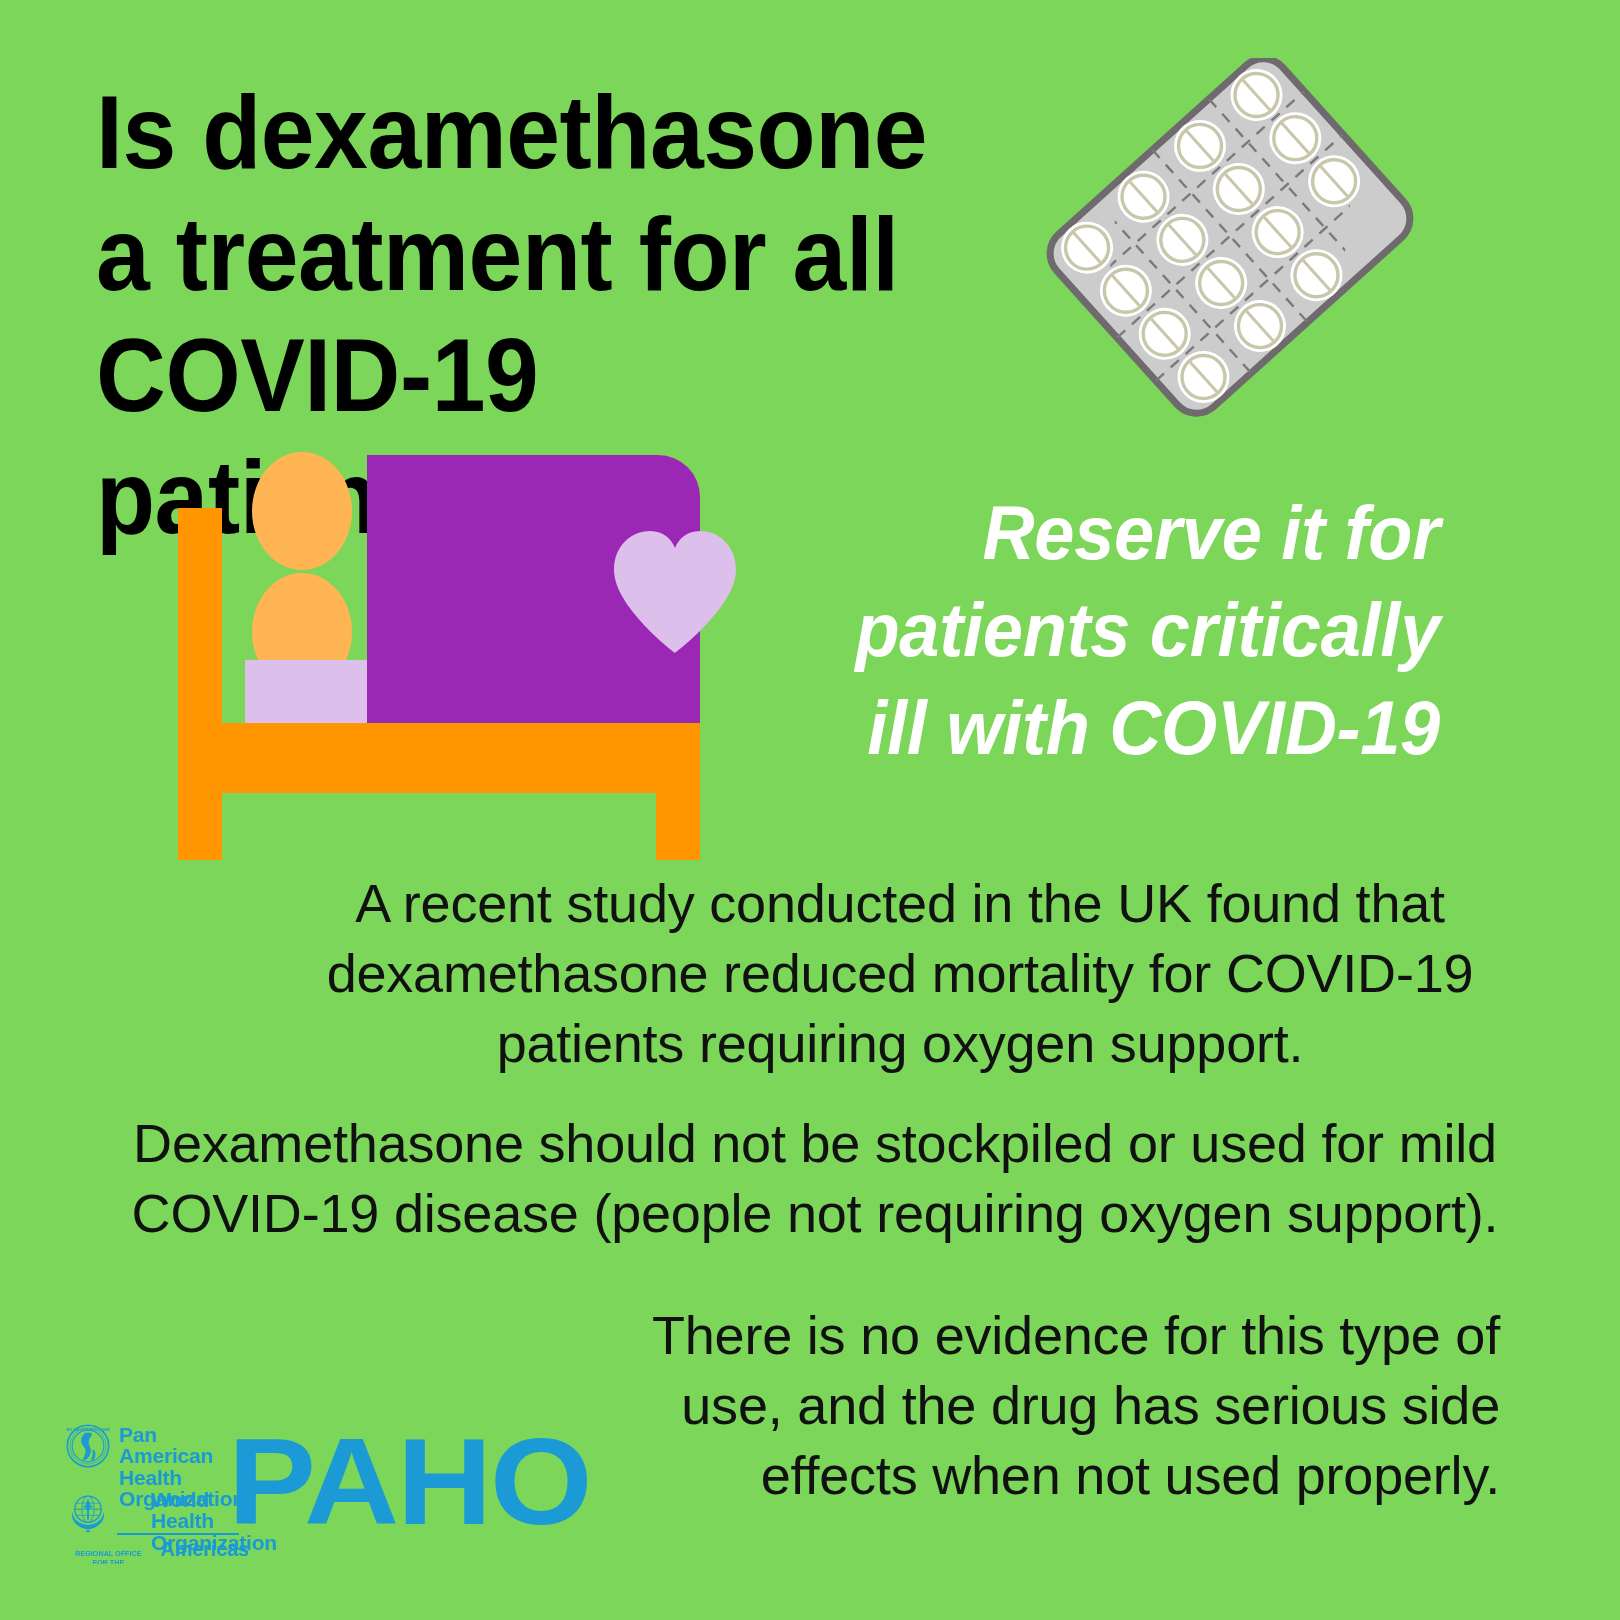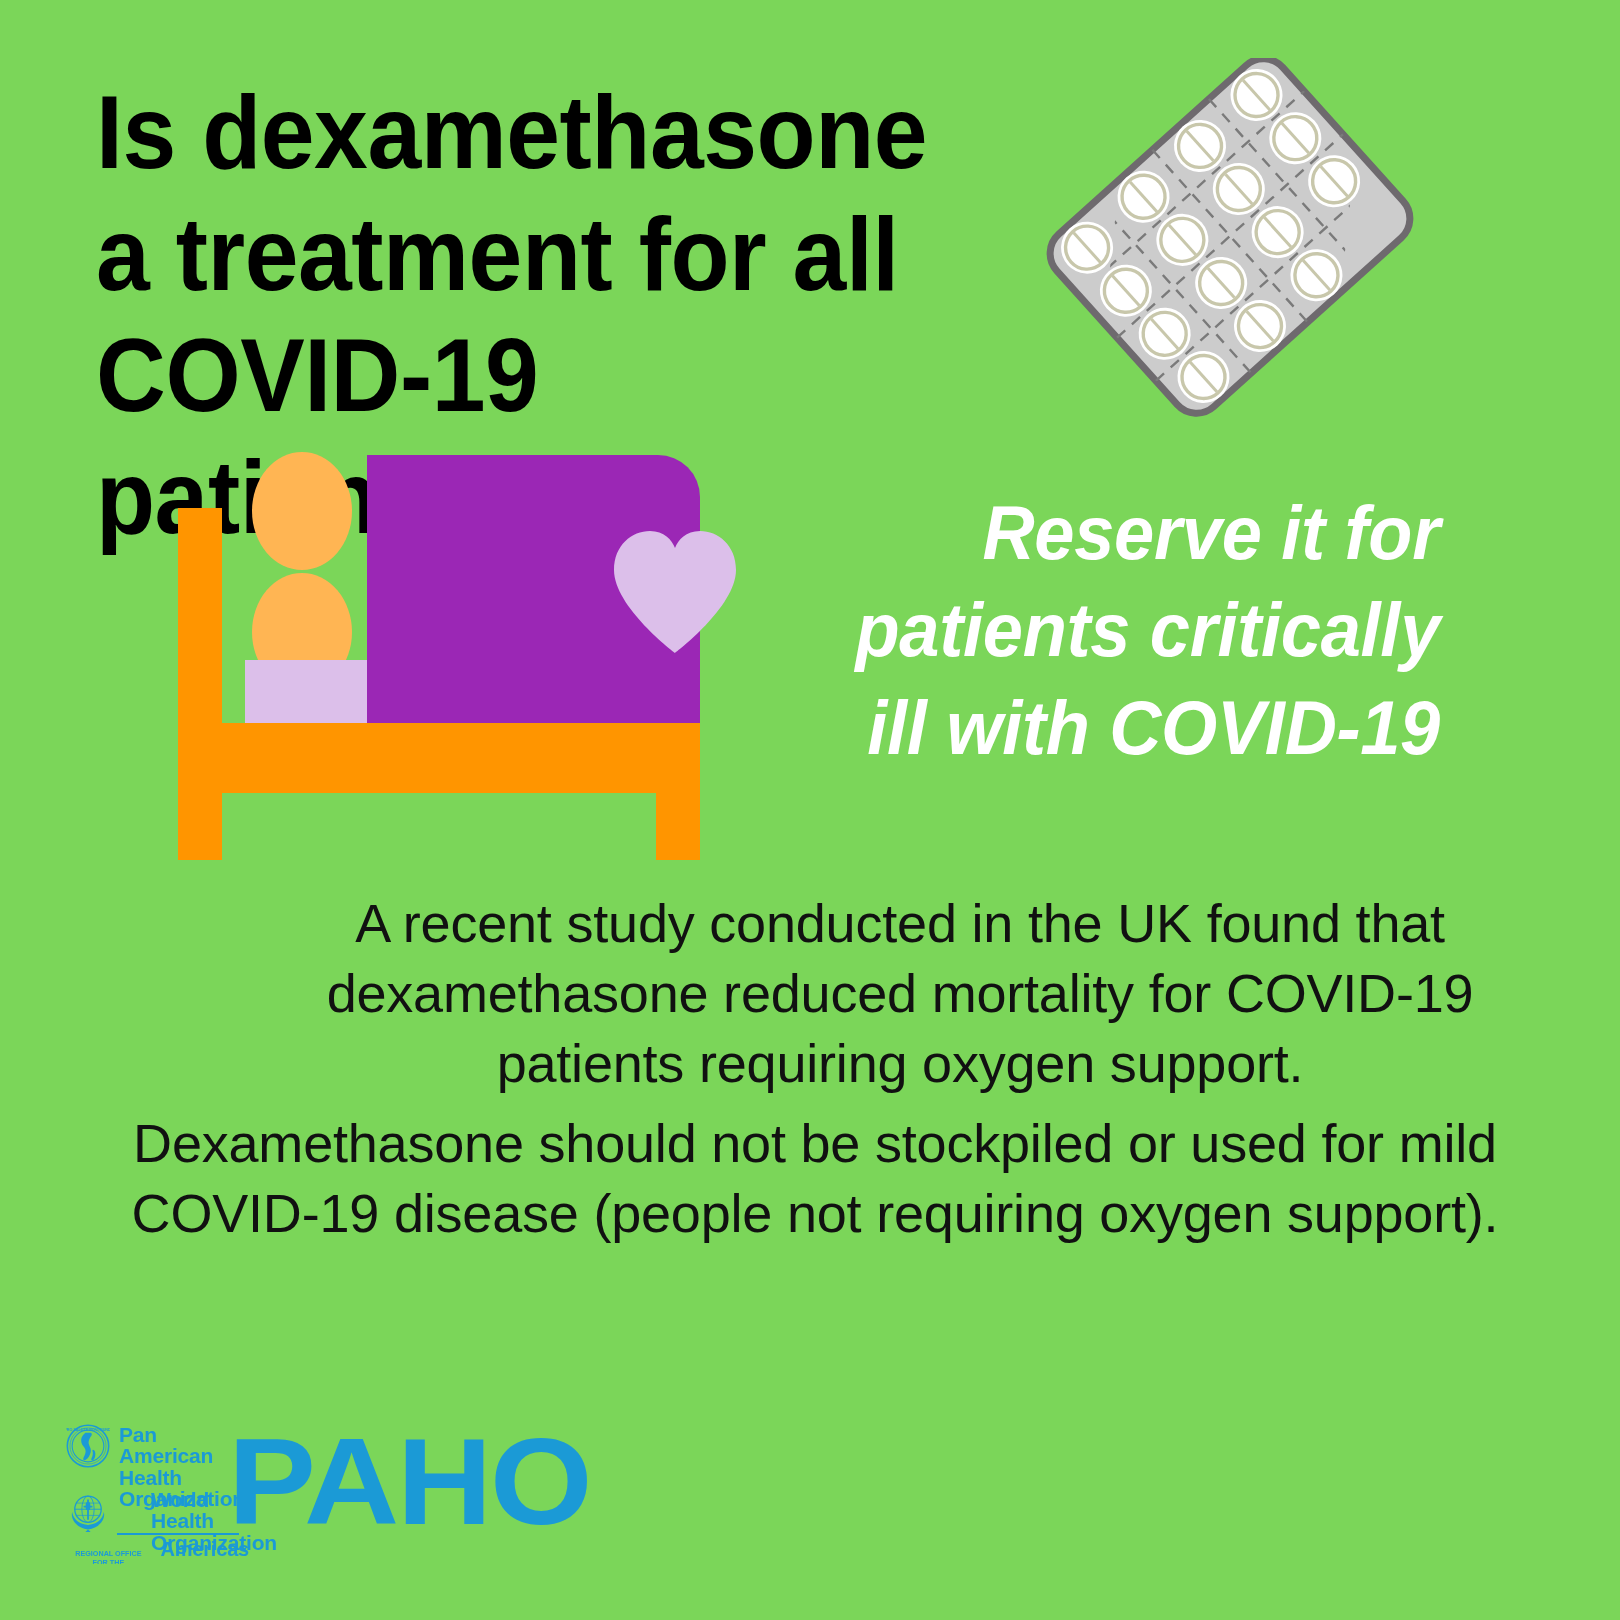--- a/index.html
+++ b/index.html
@@ -145,21 +145,21 @@
     font-family: "Liberation Sans Narrow", "Liberation Sans", sans-serif;
     font-weight: normal;
     font-size: 54px;
     line-height: 1.30;
     letter-spacing: -0.2px;
     transform-origin: right top;
     white-space: pre-line;
   }
   .para-1 {
     left: 300px;
-    top: 888px;
+    top: 868px;
     width: 1200px;
     text-align: center;
   }
   .para-2 {
     left: 100px;
     top: 1108px;
     width: 1430px;
     text-align: center;
   }
   .para-3 {
@@ -384,20 +384,21 @@
   </div>
 
   <div class="slogan">Reserve it for
 patients critically
 ill with COVID-19</div>
 
   <div class="para para-1">A recent study conducted in the UK found that dexamethasone reduced mortality for COVID-19 patients requiring oxygen support.</div>
 
   <div class="para para-2">Dexamethasone should not be stockpiled or used for mild COVID-19 disease (people not requiring oxygen support).</div>
 
+  <div class="para para-3">There is no evidence for this type of use, and the drug has serious side effects when not used properly.</div>
 
   <div class="logo-block">
 
     <div class="emblems">
 
       <div class="emblem-row paho-row">
         <svg class="emblem-mark" viewBox="0 0 100 100">
           <circle cx="50" cy="50" r="47" fill="none" stroke="#1b9ad6" stroke-width="3.5"></circle>
           <circle cx="50" cy="50" r="36" fill="none" stroke="#1b9ad6" stroke-width="2.5"></circle>
           <path d="M44 20 C36 26 33 34 35 42 C37 50 42 52 44 58 C46 64 43 70 40 76 C38 80 40 84 44 82

